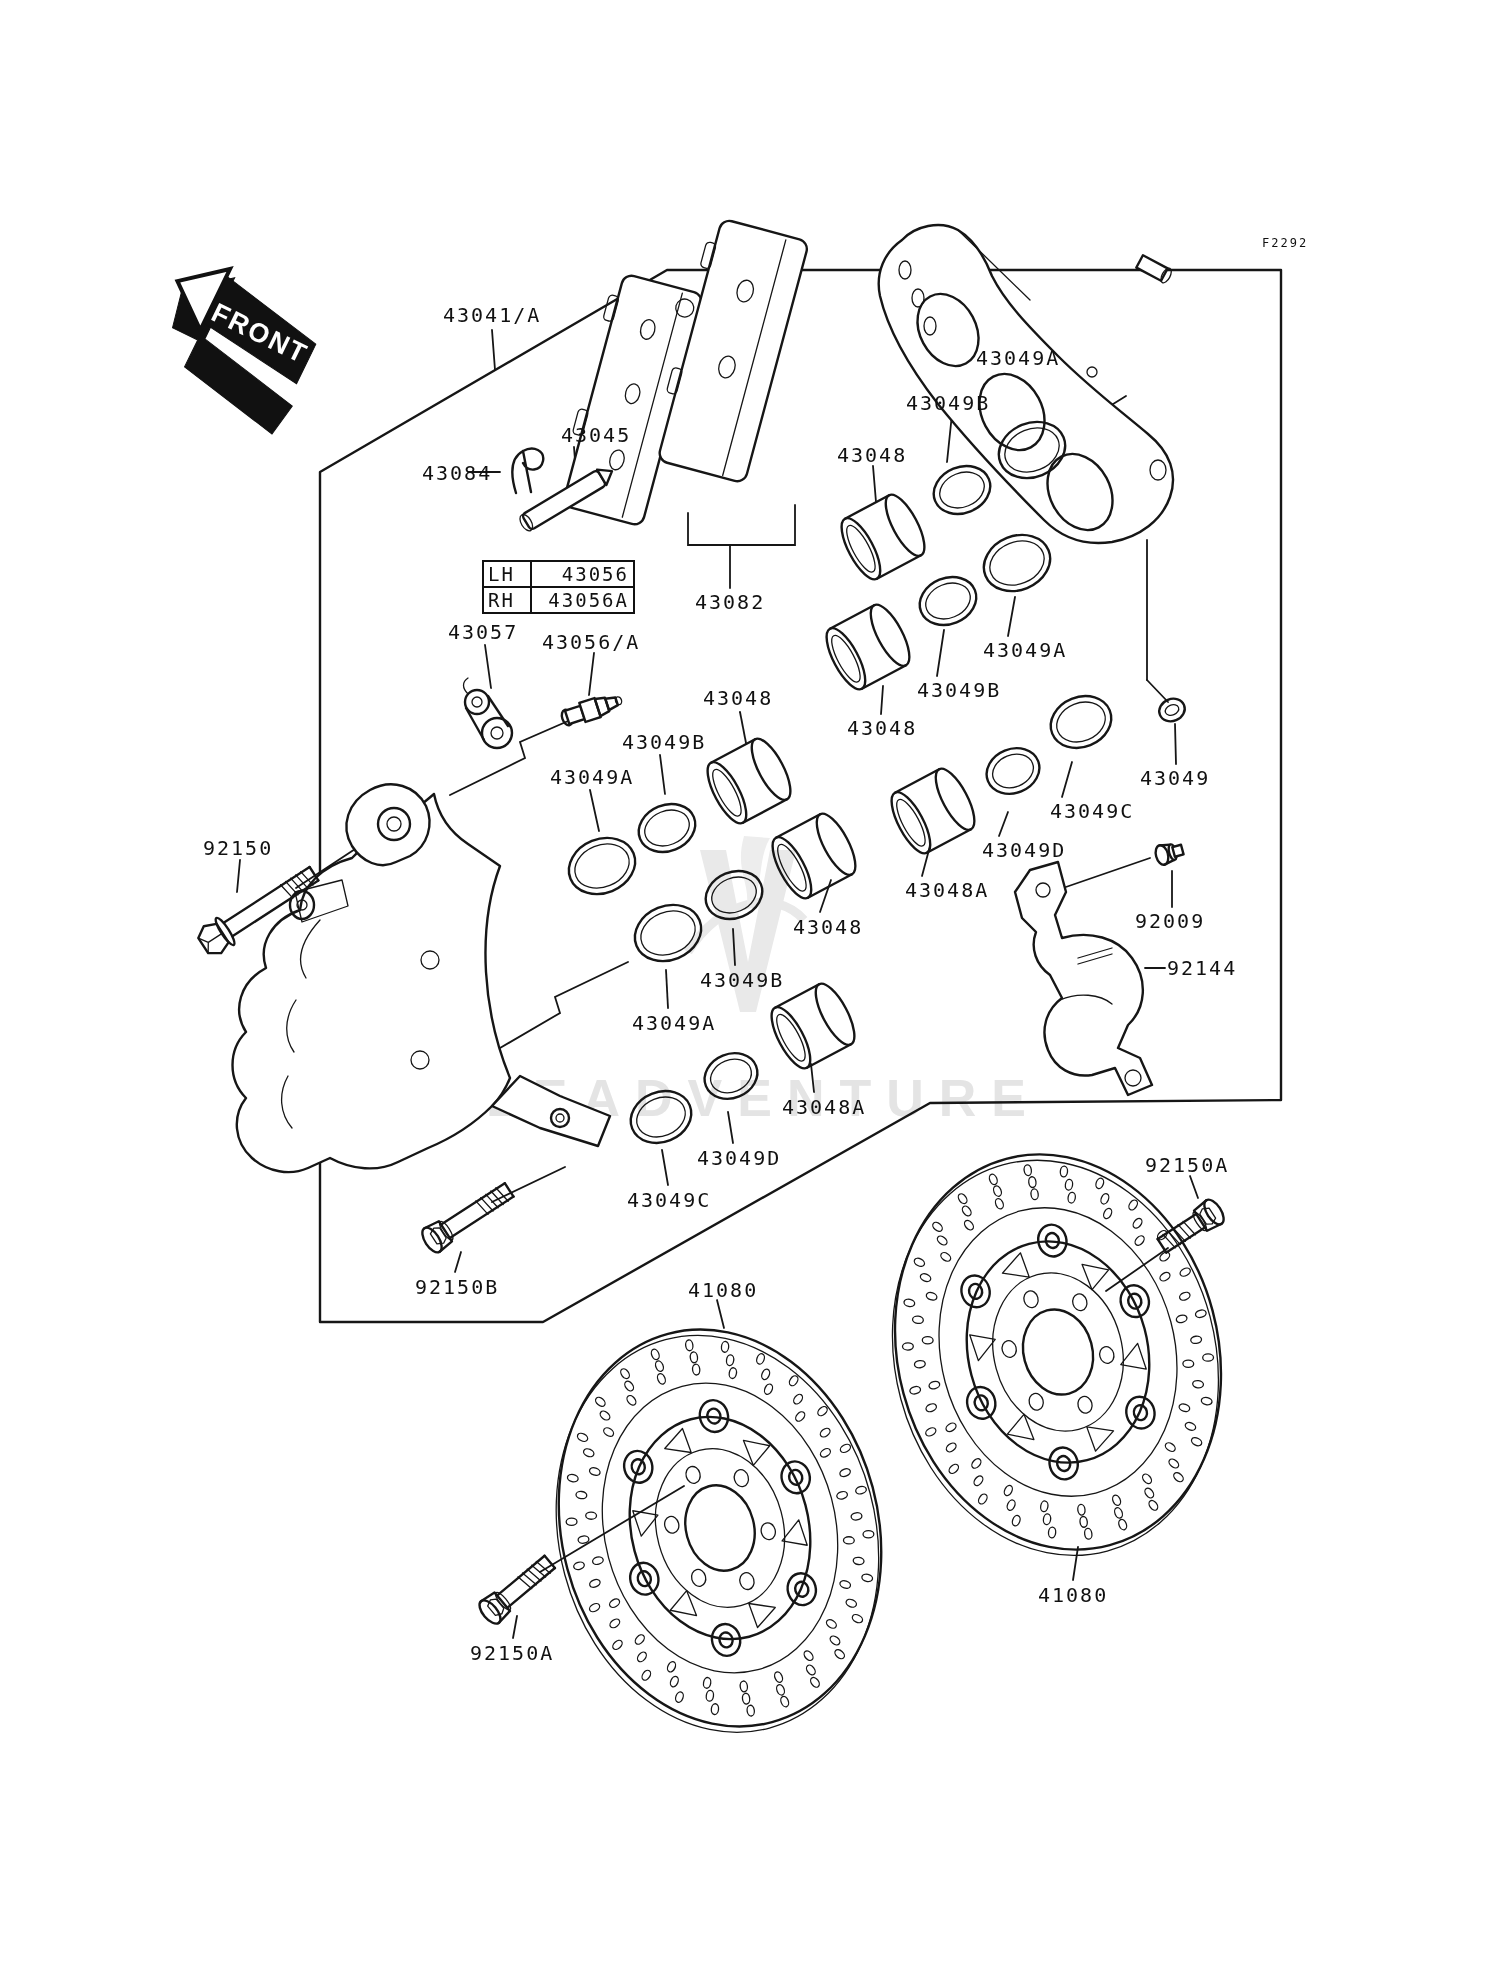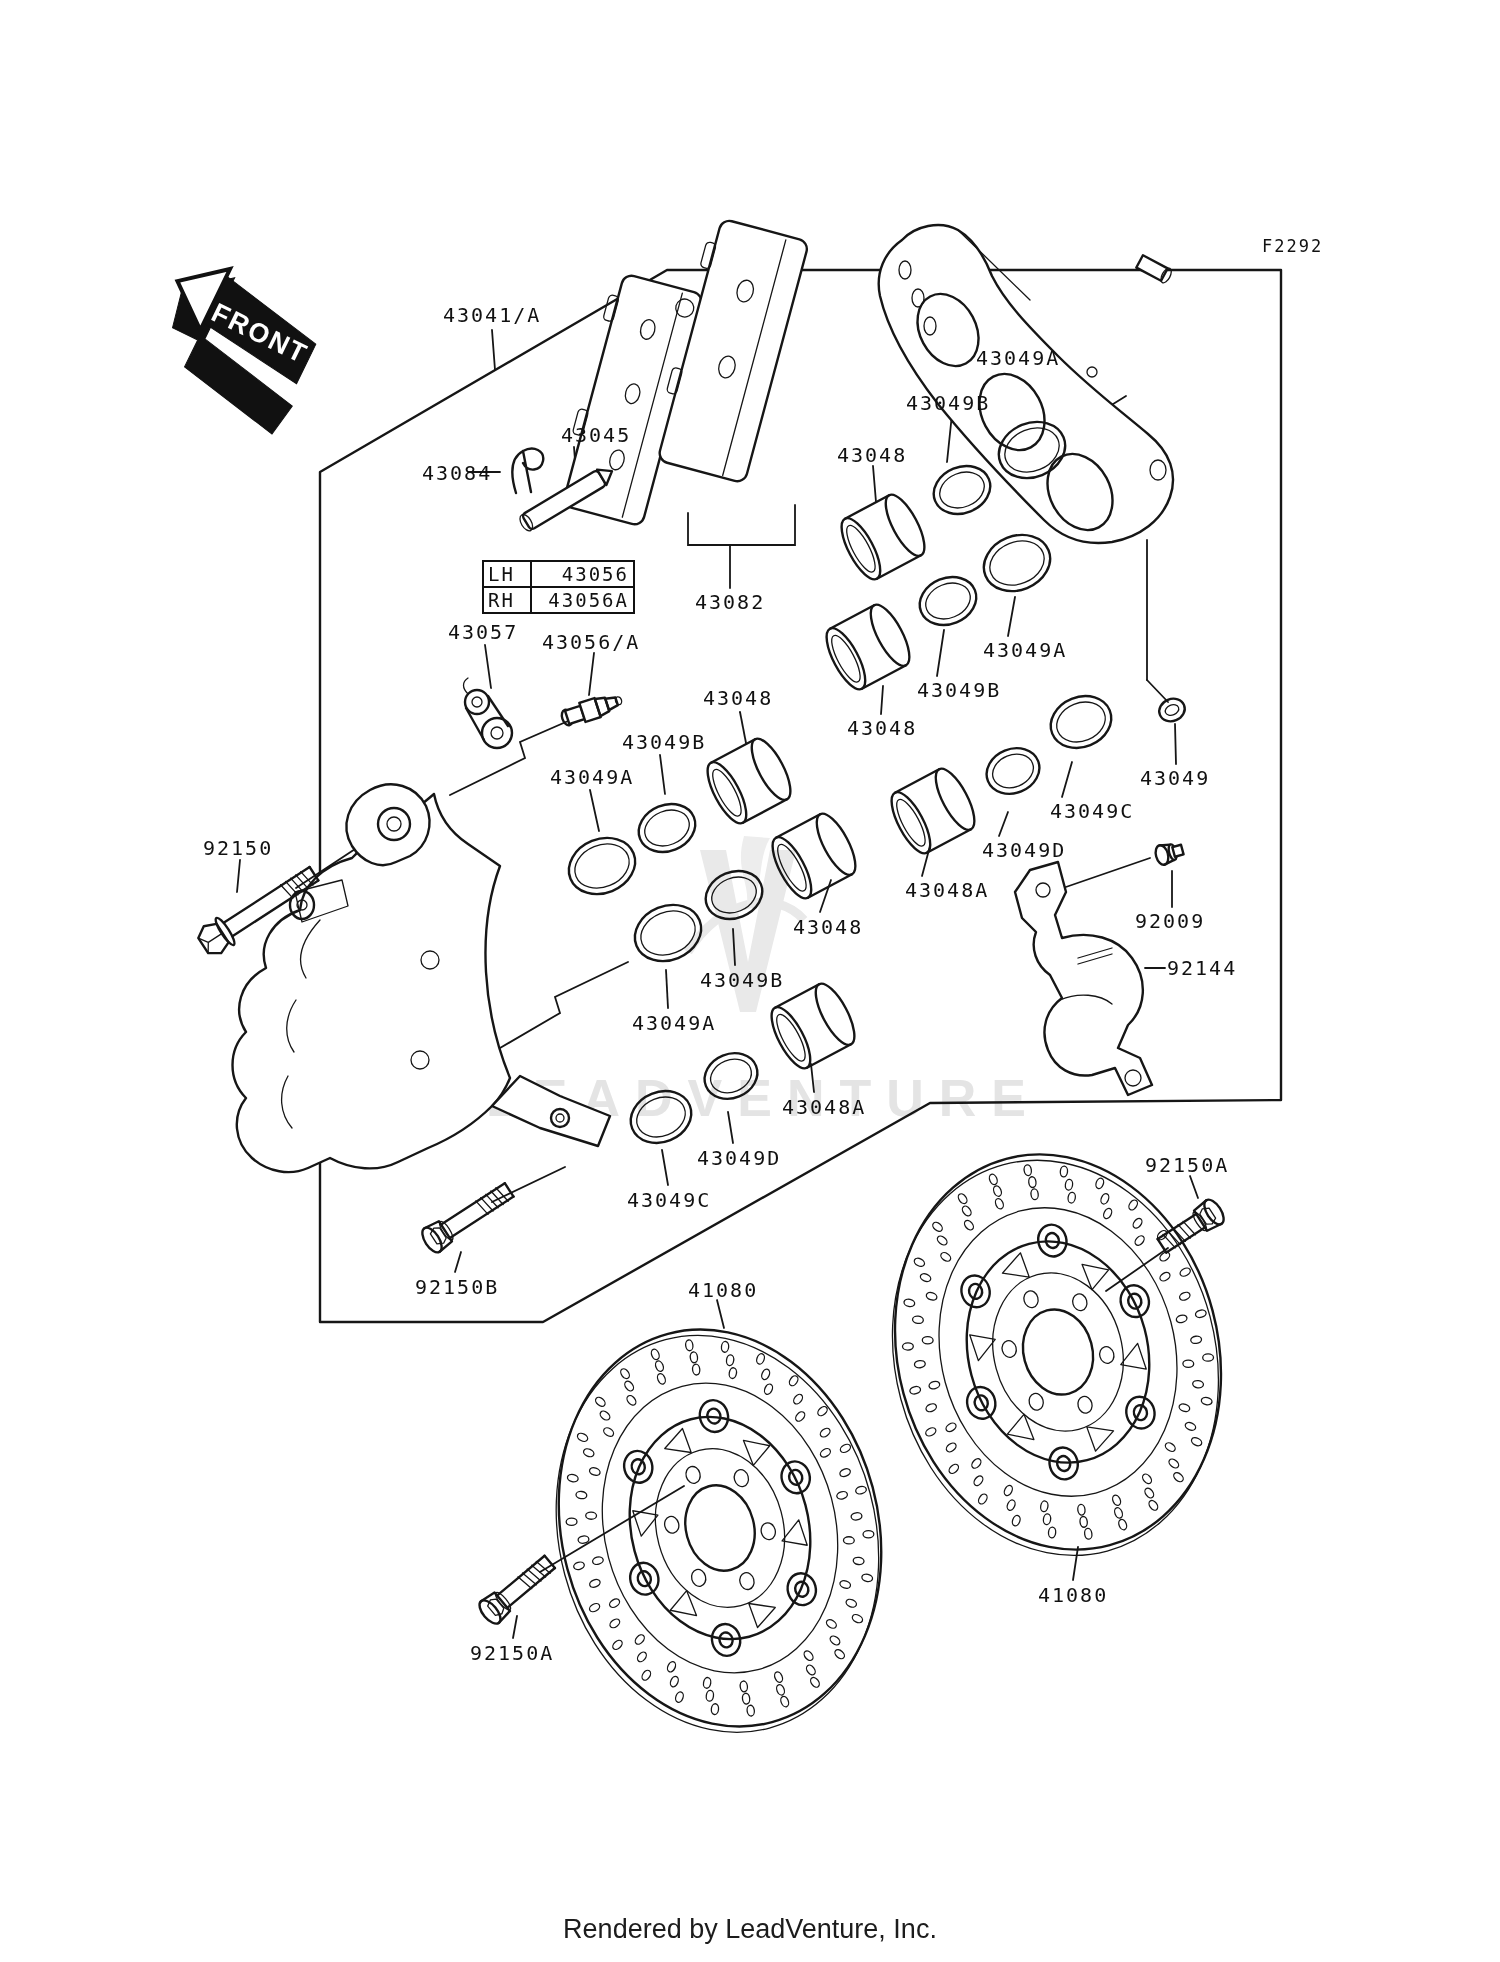--- a/index.html
+++ b/index.html
@@ -4,21 +4,21 @@
 <style>
   html,body{margin:0;padding:0;background:#ffffff;}
   body{width:1500px;height:1962px;position:relative;overflow:hidden;
        font-family:"DejaVu Sans Mono", monospace;}
   #stage{position:absolute;inset:0;width:1500px;height:1962px;}
   #wm-text{position:absolute;left:486px;top:1068px;font-family:"Liberation Sans",sans-serif;
        font-weight:bold;font-size:52px;letter-spacing:15px;color:#e4e4e4;z-index:1;}
   #art{position:absolute;left:0;top:0;z-index:2;}
   .plabel{position:absolute;font-size:20px;letter-spacing:2px;color:#111;white-space:nowrap;
        font-family:"DejaVu Sans Mono", monospace;z-index:3;}
-  #fig-code{position:absolute;left:1262px;top:236px;font-size:17px;letter-spacing:2px;color:#111;z-index:3;}
+  #fig-code{position:absolute;left:1262px;top:236px;font-size:12px;letter-spacing:2px;color:#111;z-index:3;}
   #ref-table{position:absolute;left:482px;top:560px;width:153px;z-index:3;
        border:2px solid #111;border-collapse:collapse;background:#fff;}
   #ref-table td{border:2px solid #111;font-size:19px;letter-spacing:2px;color:#111;
        padding:0 4px;height:24px;line-height:24px;text-align:right;}
   #ref-table td.side{width:38px;text-align:left;}
   #footer-credit{position:absolute;left:0;right:0;top:1914px;text-align:center;z-index:3;
        font-family:"Liberation Sans",sans-serif;font-size:27px;color:#1c1c1c;}
   svg .m{fill:none;stroke:#161616;stroke-width:2.4;stroke-linejoin:round;stroke-linecap:round;}
   svg .t{fill:none;stroke:#161616;stroke-width:1.3;stroke-linejoin:round;stroke-linecap:round;}
   svg .w{fill:#ffffff;stroke:#161616;stroke-width:2.4;stroke-linejoin:round;}
@@ -599,14 +599,13 @@
       <div class="plabel" style="left: 782px; top: 1095px;">43048A</div>
       <div class="plabel" style="left: 697px; top: 1146px;">43049D</div>
       <div class="plabel" style="left: 1145px; top: 1153px;">92150A</div>
       <div class="plabel" style="left: 627px; top: 1188px;">43049C</div>
       <div class="plabel" style="left: 415px; top: 1275px;">92150B</div>
       <div class="plabel" style="left: 688px; top: 1278px;">41080</div>
       <div class="plabel" style="left: 1038px; top: 1583px;">41080</div>
       <div class="plabel" style="left: 470px; top: 1641px;">92150A</div>
     </div>
 
-  <div id="footer-credit">Rendered by LeadVenture, Inc.</div>
 </div>
 
 </body></html>

